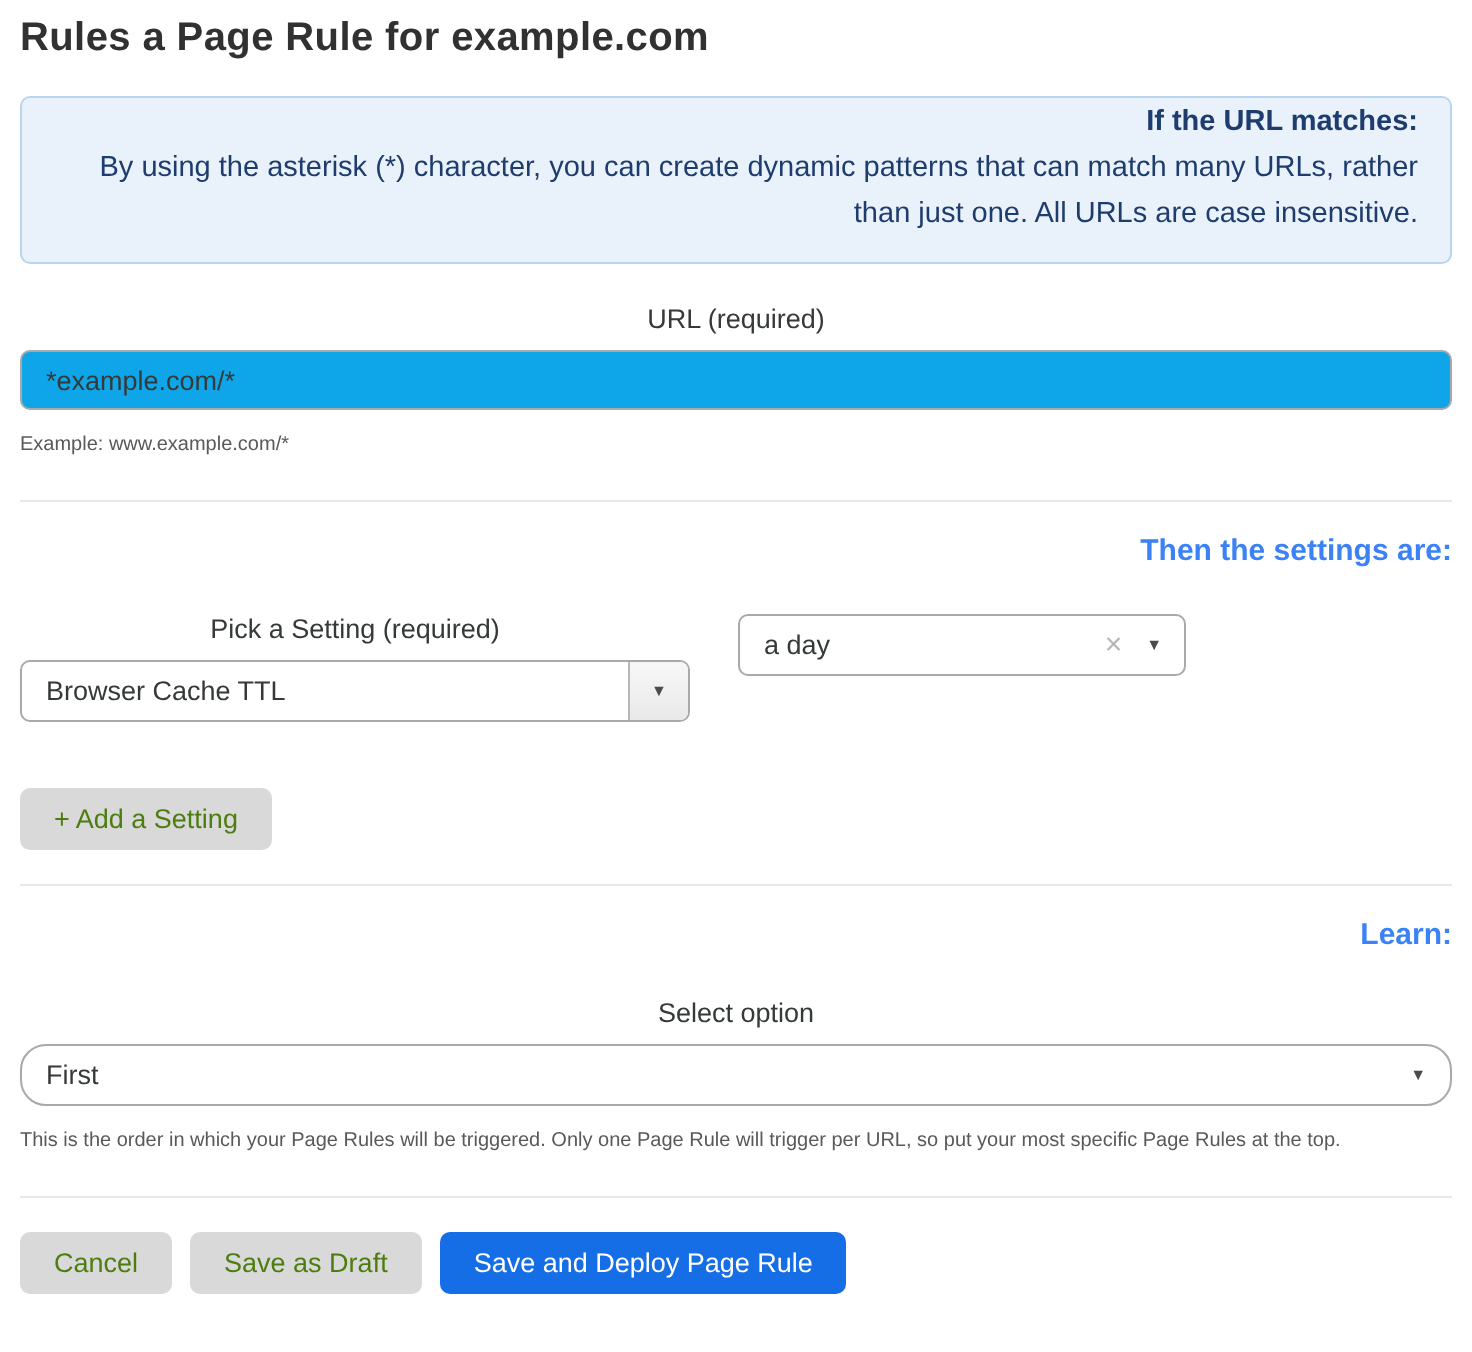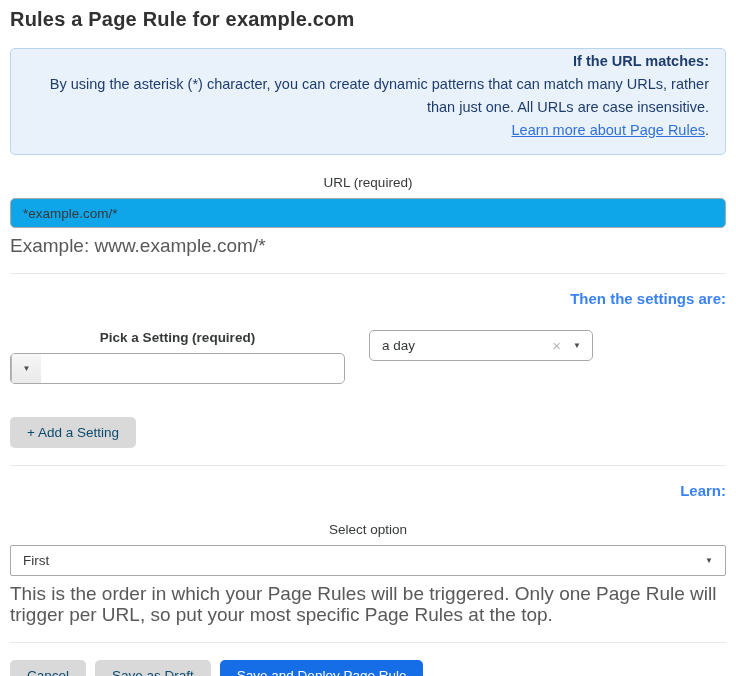--- a/index.html
+++ b/index.html
@@ -50,39 +50,39 @@
     border: 1px solid #a9a9a9;
     border-radius: 5px;
     padding: 0 12px;
     font-size: 13.5px;
     font-family: inherit;
     color: #36393a;
     background: #0ea5e9;
     outline: none;
   }
   .helper-text {
-    font-size: 19px;
+    font-size: 10px;
     color: #595959;
     margin-top: 7px;
     line-height: 21px;
   }
   .divider {
     border: none;
     border-top: 1px solid #e8e8e8;
     margin: 17px 0 16px;
   }
   .section-heading {
     font-size: 15px;
     font-weight: bold;
     color: #3b82f6;
     margin: 6px 0 23px;
     text-align: right;
   }
   .settings-row { display: flex; gap: 24px; }
-  .col-setting { width: 335px; font-weight: bold; }
+  .col-setting { width: 335px; }
   .col-ttl { width: 224px; }
   .select-box {
     display: flex;
     align-items: stretch;
     height: 31px;
     border: 1px solid #a9a9a9;
     border-radius: 5px;
     background: #fff;
     cursor: pointer;
     overflow: hidden;
@@ -117,61 +117,61 @@
     align-items: center;
     justify-content: center;
     height: 31px;
     border: none;
     border-radius: 5px;
     font-family: inherit;
     font-size: 13.5px;
     cursor: pointer;
     padding: 0 17px;
   }
-  .btn-gray { background: #d9d9d9; color: #0c4a6e; }
+  .btn-gray { background: #d9d9d9; color: #4d7c0f; }
   .btn-blue { background: #166ee6; color: #ffffff; }
   .add-setting-wrap { margin-top: 33px; }
   .order-select {
     position: relative;
     height: 31px;
     border: 1px solid #a9a9a9;
-    border-radius: 2px;
+    border-radius: 13px;
     background: #fff;
     display: flex;
     align-items: center;
     padding: 0 30px 0 12px;
     font-size: 13.5px;
     cursor: pointer;
   }
   .order-select .caret { position: absolute; right: 12px; }
   .footer-row { display: flex; gap: 9px; margin-top: 17px; }
 </style>
 </head>
 <body>
 
 <h1 class="page-title">Rules a Page Rule for example.com</h1>
 
 <div class="info-box">
   <div class="info-heading">If the URL matches:</div>
   <div>By using the asterisk (*) character, you can create dynamic patterns that can match many URLs, rather than just one. All URLs are case insensitive.</div>
-  <div><a class="info-link">Learn more about Page Rules</a><span>.</span></div>
 </div>
 
 <label class="field-label">URL (required)</label>
 <input class="text-input" type="text" value="*example.com/*" style="">
 <div class="helper-text">Example: www.example.com/*</div>
 
 <hr class="divider">
 
 <h2 class="section-heading">Then the settings are:</h2>
 
 <div class="settings-row">
   <div class="col-setting">
     <label class="field-label">Pick a Setting (required)</label>
     <div class="select-box">
+      <span class="select-value">Browser Cache TTL</span>
       <span class="select-arrow-btn">
         <span class="caret">▼</span>
       </span>
     </div>
   </div>
   <div class="col-ttl">
     <div class="select-box">
       <span class="select-value">a day</span>
       <span class="combo-icons">
         <span class="clear-x">×</span>

